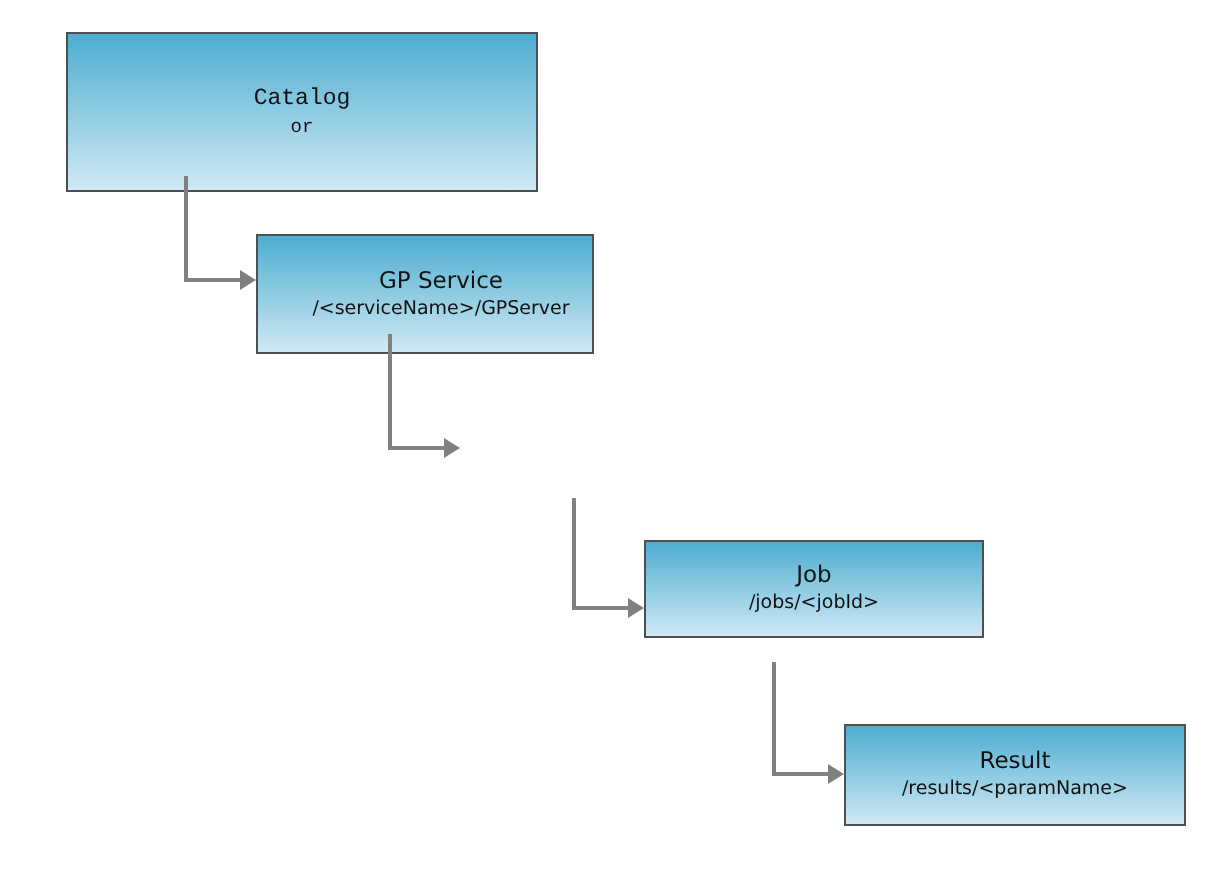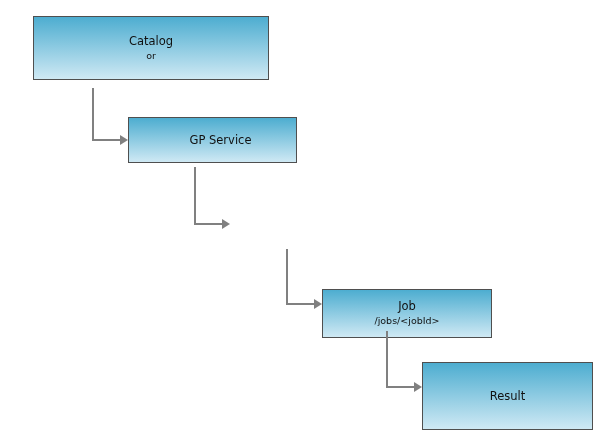--- a/index.html
+++ b/index.html
@@ -33,25 +33,25 @@
   .node .title{
     font-size:11.5px;
     line-height:15px;
     white-space:nowrap;
   }
   .node .line{
     font-size:9.5px;
     line-height:13.5px;
     white-space:nowrap;
   }
-  .node-catalog{left:33px;top:16px;width:236px;height:64px;}
-  .node-gp-service{left:128px;top:117px;width:169px;height:46px;padding-left:16px;}
+  .node-catalog{left:33px;top:16px;width:236px;height:80px;font-family:Liberation Mono, monospace;}
+  .node-gp-service{left:128px;top:117px;width:169px;height:60px;padding-left:16px;}
   .node-task{left:230px;top:200px;width:170px;height:49px;}
-  .node-job{left:322px;top:289px;width:170px;height:49px;text-align:center;}
-  .node-result{left:422px;top:362px;width:171px;height:68px;}
+  .node-job{left:322px;top:270px;width:170px;height:49px;text-align:center;}
+  .node-result{left:422px;top:362px;width:171px;height:51px;}
   .seg{position:absolute;background:var(--connector);}
   .arrowhead{
     position:absolute;width:0;height:0;
     border-top:5px solid transparent;
     border-bottom:5px solid transparent;
     border-left:8px solid var(--connector);
   }
   
   .c1v{left:92px;top:88px;width:2px;height:53px;}
   .c1h{left:92px;top:139px;width:28px;height:2px;}
@@ -74,30 +74,32 @@
 
 <div id="stage">
 
   <div class="node node-catalog">
     <div class="title">Catalog</div>
     <div class="line">or</div>
   </div>
 
   <div class="node node-gp-service">
     <div class="title">GP Service</div>
+    <div class="line">/&lt;serviceName&gt;/GPServer</div>
   </div>
 
 
   <div class="node node-job">
     <div class="title">Job</div>
     <div class="line">/jobs/&lt;jobId&gt;</div>
   </div>
 
   <div class="node node-result">
     <div class="title">Result</div>
+    <div class="line">/results/&lt;paramName&gt;</div>
   </div>
 
   <div class="seg c1v"></div>
   <div class="seg c1h"></div>
   <div class="arrowhead c1a"></div>
 
   <div class="seg c2v"></div>
   <div class="seg c2h"></div>
   <div class="arrowhead c2a"></div>
 

